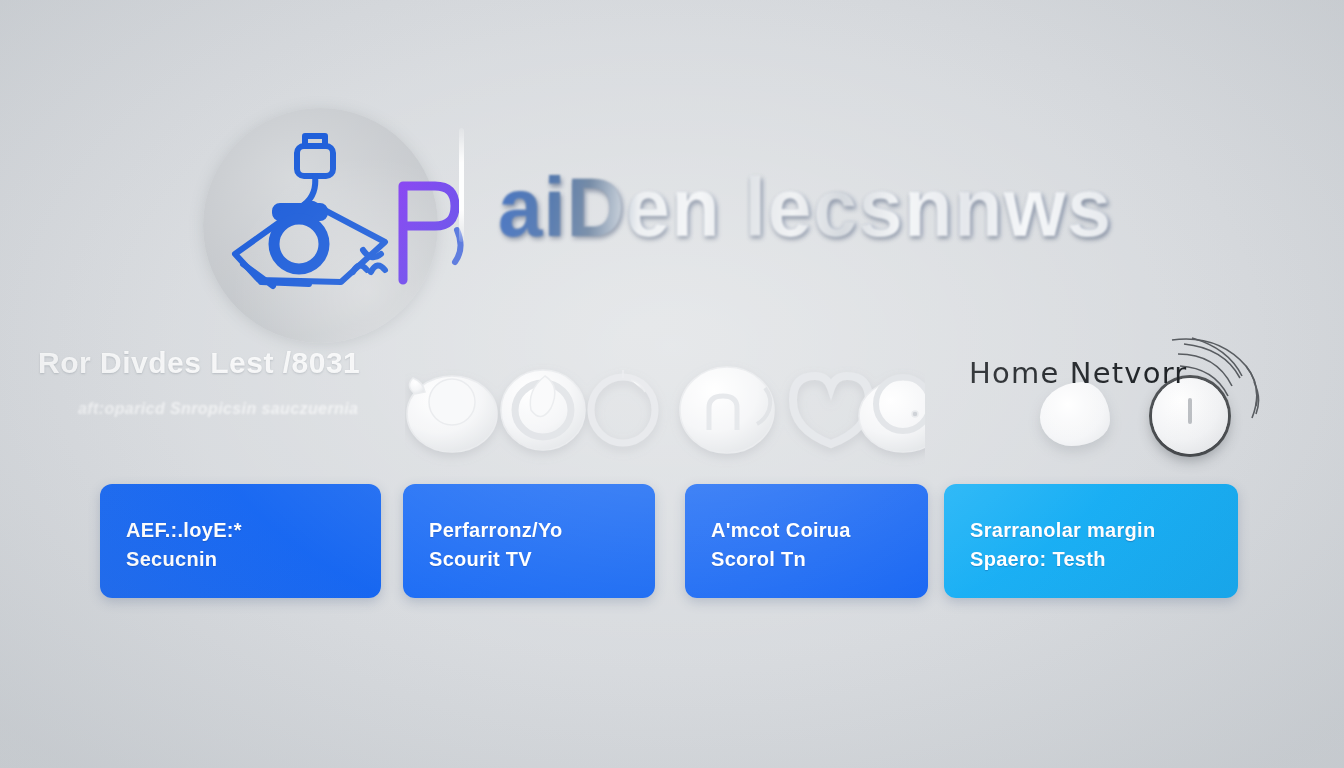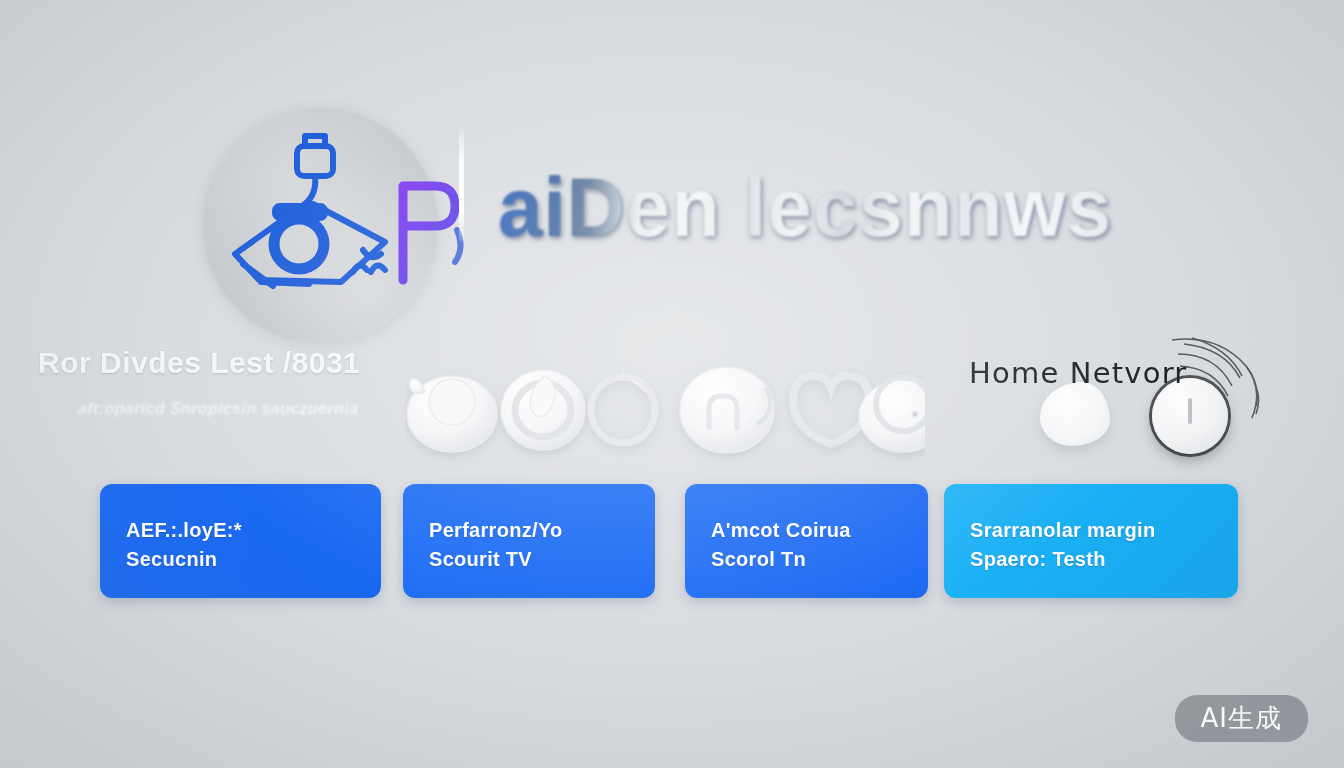--- a/index.html
+++ b/index.html
@@ -304,14 +304,13 @@
     <div class="card" style="left: 944px; width: 294px; background: linear-gradient(135deg, rgb(20, 176, 246) 0%, rgb(5, 163, 239) 100%);">
       <div class="card-inner">
         <span class="card-l1">Srarranolar margin</span>
         <span class="card-l2">Spaero: Testh</span>
       </div>
     </div>
   </div>
 
   <div class="vignette"></div>
 
-  <div class="ai-badge" style="background: rgba(134, 139, 145, 0.82);">AI生成</div>
 </div>
 
 </body></html>

